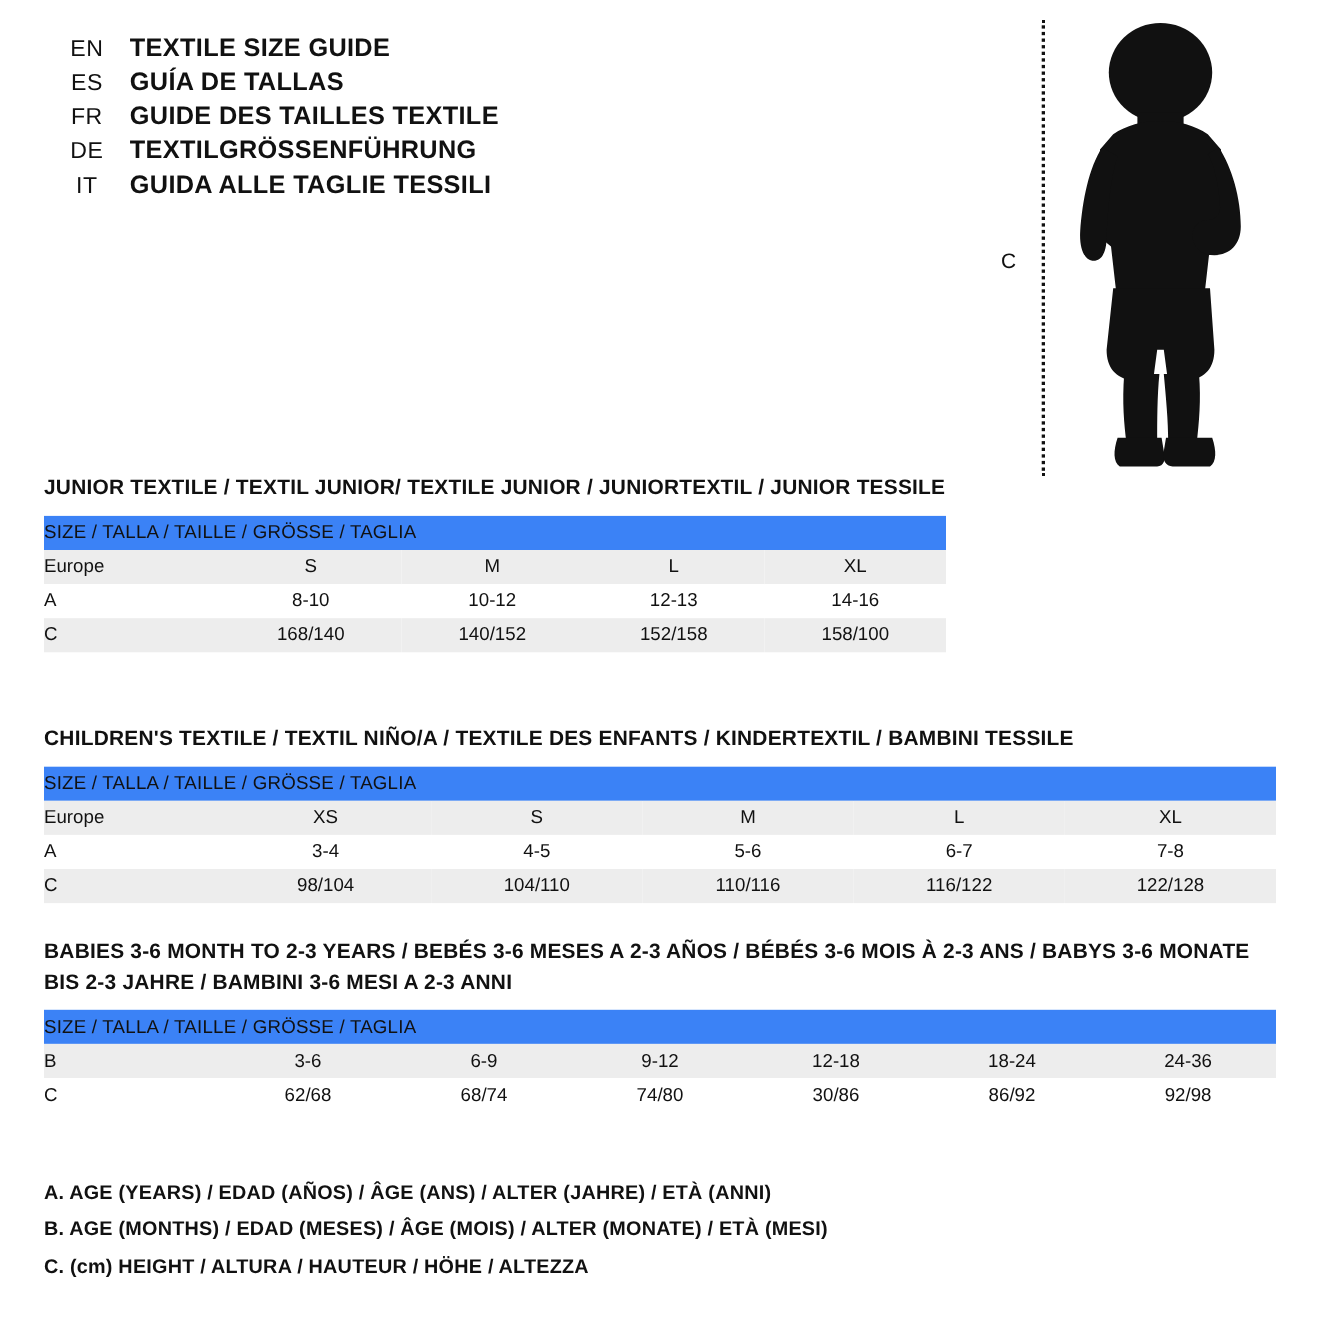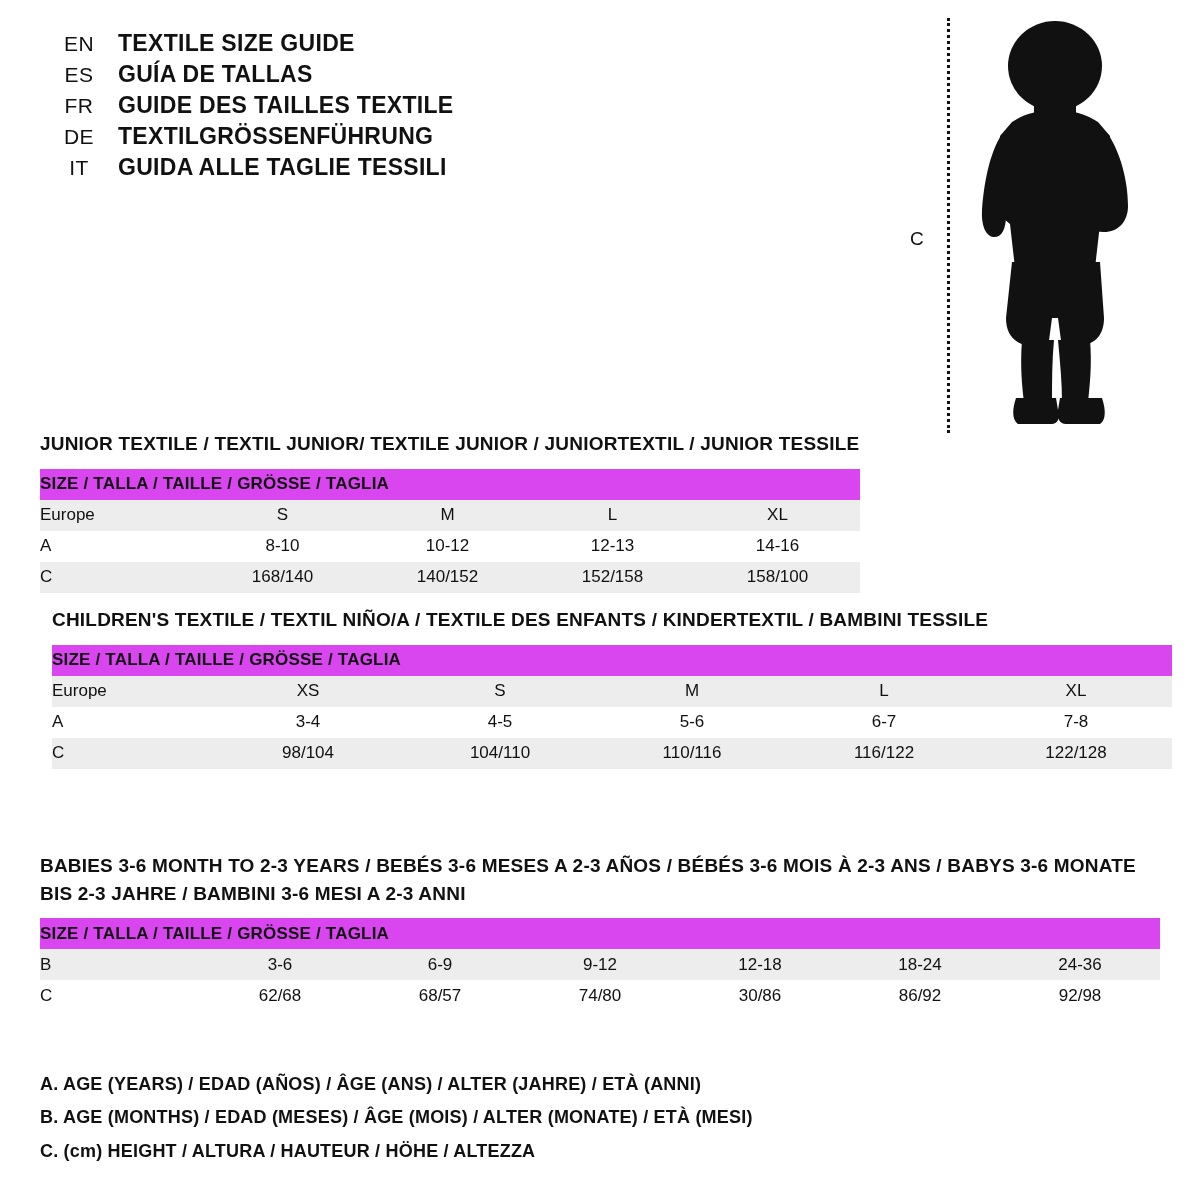--- a/index.html
+++ b/index.html
@@ -92,22 +92,22 @@
     table-layout: fixed;
   }
   table.size-table td {
     font-size: 17px;
     color: #111;
     height: 31px;
     padding: 0;
     vertical-align: middle;
   }
   .row-head td {
-    background: #d946ef;
-    font-weight: bold;
+    background: #3b82f6;
+    font-weight: normal;
     font-size: 16.5px;
     letter-spacing: 0.2px;
     padding-left: 6px;
   }
   .row-shade td { background: #ededed; }
   .row-plain td { background: #ffffff; }
   .cell-label {
     padding-left: 6px;
     text-align: left;
   }
@@ -226,21 +226,21 @@
         <td class="cell-label">C</td>
         <td class="cell-val">168/140</td>
         <td class="cell-val">140/152</td>
         <td class="cell-val">152/158</td>
         <td class="cell-val">158/100</td>
       </tr>
     </tbody>
   </table>
 </div>
 
-<div class="section" style="top:606px;margin-left:12px;">
+<div class="section" style="top:658px;">
   <div class="section-title">CHILDREN'S TEXTILE / TEXTIL NIÑO/A / TEXTILE DES ENFANTS / KINDERTEXTIL / BAMBINI TESSILE</div>
   <table class="size-table" style="width:1120px;">
     <colgroup>
       <col style="width:160px">
         <col style="width:192px">
         <col style="width:192px">
         <col style="width:192px">
         <col style="width:192px">
         <col style="width:192px">
     </colgroup>
@@ -297,21 +297,21 @@
         <td class="cell-val">3-6</td>
         <td class="cell-val">6-9</td>
         <td class="cell-val">9-12</td>
         <td class="cell-val">12-18</td>
         <td class="cell-val">18-24</td>
         <td class="cell-val">24-36</td>
       </tr>
       <tr class="row-plain">
         <td class="cell-label">C</td>
         <td class="cell-val">62/68</td>
-        <td class="cell-val">68/57</td>
+        <td class="cell-val">68/74</td>
         <td class="cell-val">74/80</td>
         <td class="cell-val">30/86</td>
         <td class="cell-val">86/92</td>
         <td class="cell-val">92/98</td>
       </tr>
     </tbody>
   </table>
 </div>
 
 <div class="legend" style="top:1068px;">

